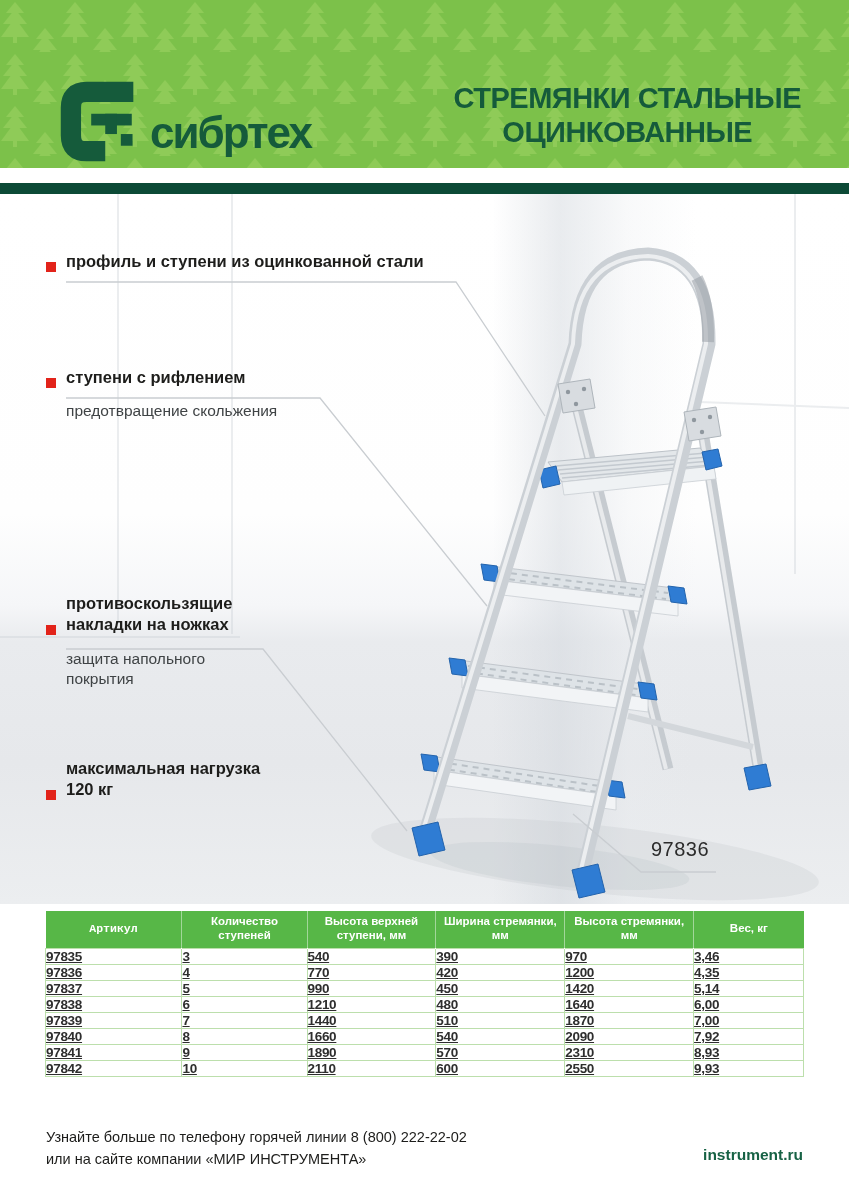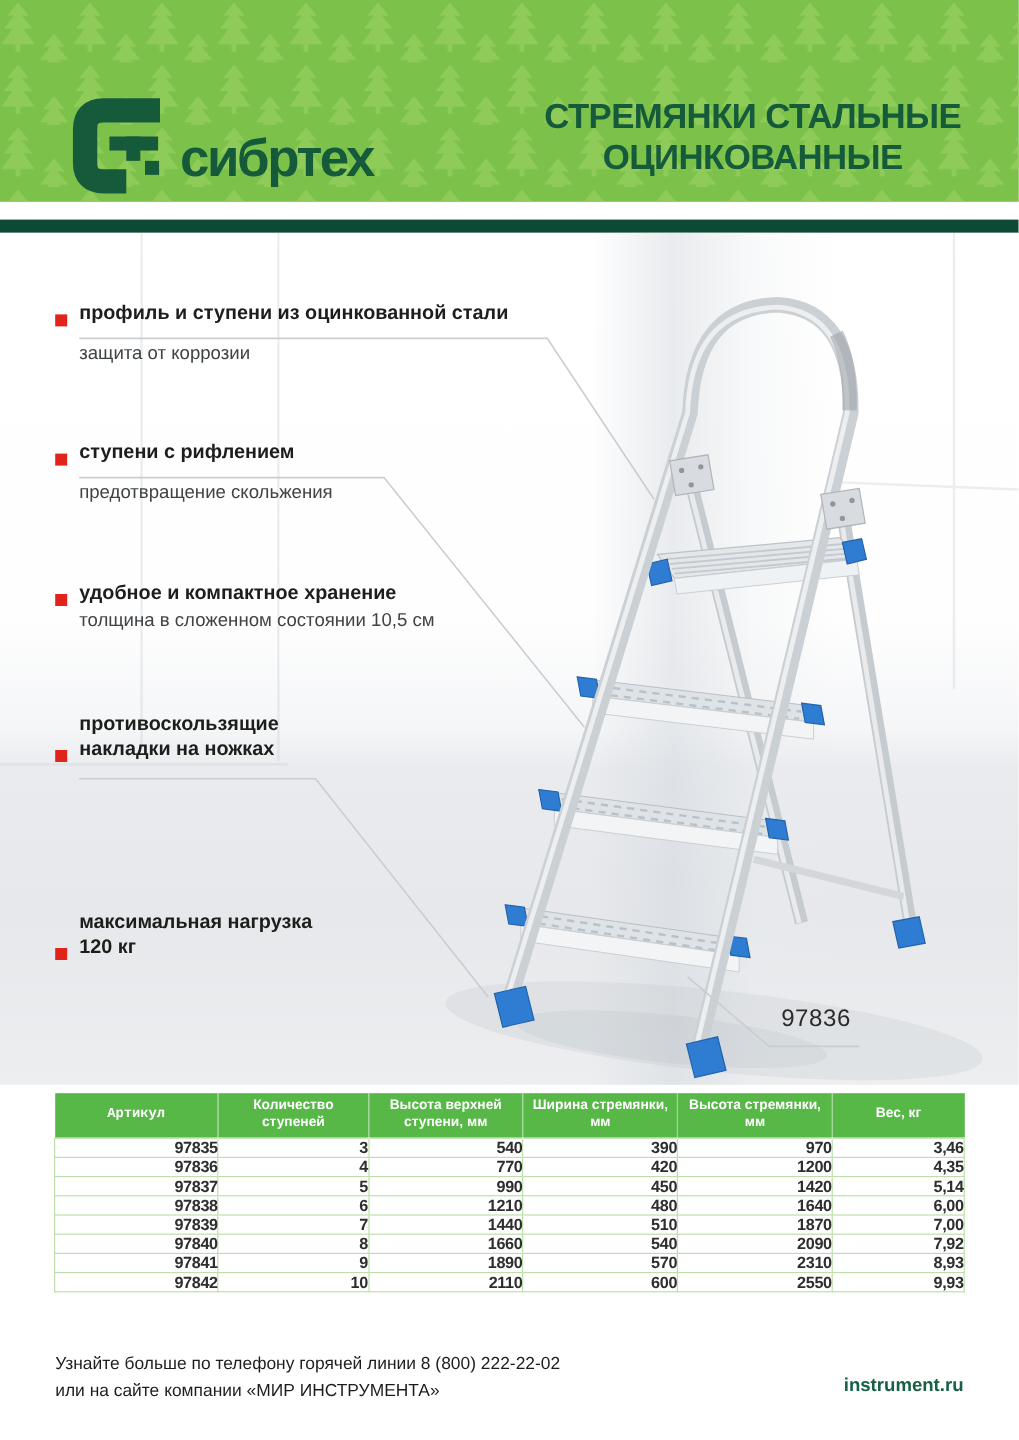--- a/index.html
+++ b/index.html
@@ -47,23 +47,23 @@
   .feature5{top:758px;} .feature5 .f-title{max-width:205px;}
 
   .product-label{position:absolute;left:640px;top:838px;width:80px;text-align:center;
     font-size:20px;color:#2B2B2B;letter-spacing:0.5px;}
 
   
   .spec-table{position:absolute;left:45px;top:911px;width:759px;border-collapse:collapse;table-layout:fixed;}
   .spec-table thead th{background:var(--table-green);color:#fff;font-weight:bold;font-size:11.5px;line-height:1.2;
     height:37px;vertical-align:middle;text-align:center;padding:2px 6px;border-left:1px solid rgba(255,255,255,.45);}
   .spec-table thead th:first-child{border-left:none;font-family:Liberation Mono, monospace;}
-  .spec-table tbody td{height:14px;text-align:right;vertical-align:middle;
+  .spec-table tbody td{height:14px;text-align:left;vertical-align:middle;
     font-size:13.5px;font-weight:bold;color:#2E2E2E;letter-spacing:-0.3px;
-    border:1px solid var(--table-border);border-top:none;}
+    border:1px solid var(--table-border);border-top:none;text-decoration:underline;}
   .spec-table tbody tr:first-child td{border-top:1px solid var(--table-border);}
   .footer-lines{position:absolute;left:46px;top:1127px;font-size:14.5px;color:#1D1D1B;line-height:1.5;}
   .footer-site{position:absolute;right:46px;top:1146px;font-size:15.5px;font-weight:bold;color:var(--link-green);}
 </style>
 </head>
 <body>
 
 <div class="page">
 
   <div class="header">
@@ -182,44 +182,37 @@
         <path d="M573 620 L641 678 H716"></path>
       </g>
     </svg>
   </div>
 
   <div class="feature feature1">
     <div class="f-head">
       <span class="f-bullet"></span>
       <span class="f-title">профиль и ступени из оцинкованной стали</span>
     </div>
-    <div class="f-sub">защита от коррозии</div>
   </div>
 
   <div class="feature feature2">
     <div class="f-head">
       <span class="f-bullet"></span>
       <span class="f-title">ступени с рифлением</span>
     </div>
     <div class="f-sub">предотвращение скольжения</div>
   </div>
 
-  <div class="feature feature3">
-    <div class="f-head">
-      <span class="f-bullet"></span>
-      <span class="f-title">удобное и компактное хранение</span>
-    </div>
-    <div class="f-sub">толщина в сложенном состоянии 10,5 см</div>
-  </div>
 
   <div class="feature feature4">
     <div class="f-head">
       <span class="f-bullet"></span>
       <span class="f-title">противоскользящие накладки на ножках</span>
     </div>
+    <div class="f-sub">защита напольного покрытия</div>
   </div>
 
   <div class="feature feature5">
     <div class="f-head">
       <span class="f-bullet"></span>
       <span class="f-title">максимальная нагрузка  120 кг</span>
     </div>
   </div>
 
   <div class="product-label">97836</div>

